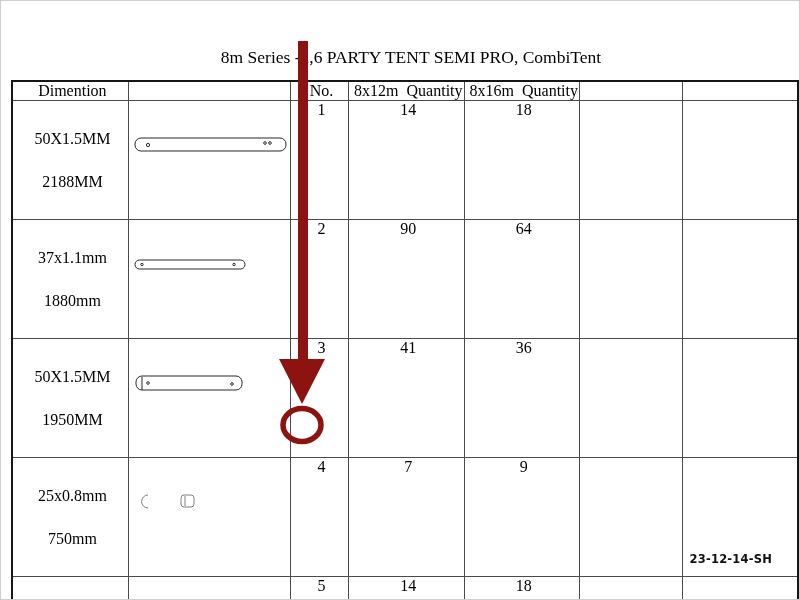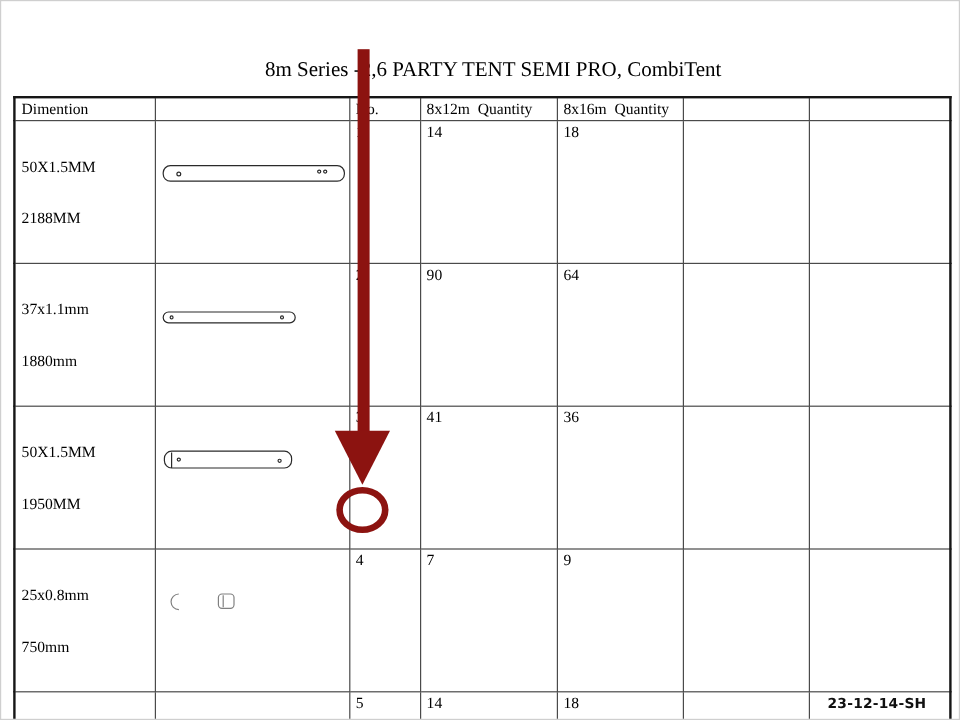--- a/index.html
+++ b/index.html
@@ -11,34 +11,34 @@
   .title {
     position:absolute; top:46px; left:30px; width:760px;
     text-align:center; font-size:17.5px; white-space:pre; color:#000;
   }
   table.doc {
     position:absolute; left:10px; top:79px;
     border-collapse:collapse; table-layout:fixed;
     border:2px solid #161616;
   }
   table.doc th, table.doc td {
-    border:1px solid #4a4a4a; vertical-align:top; text-align:left;
-    padding:2px 1px 0 5px; font-size:13px; line-height:14.5px;
+    border:1px solid #4a4a4a; vertical-align:top; text-align:center;
+    padding:2px 1px 0 5px; font-size:16px; line-height:14.5px;
     font-weight:normal; white-space:pre; overflow:hidden;
   }
   table.doc td.c-img { padding:0; }
   .part svg { display:block; }
   .part svg * { fill:none; stroke-width:1; }
   .s1 { stroke:#2a2a2a; }
   .s2 { stroke:#808080; }
   .annotation-svg { position:absolute; left:0; top:0; pointer-events:none; }
   .footer-ref {
     position:absolute; top:551px; right:27px;
     font-family:"DejaVu Sans","Liberation Sans",sans-serif;
-    font-size:11.5px; font-weight:600; color:#101010; letter-spacing:0.2px;margin-top:27px;
+    font-size:11.5px; font-weight:600; color:#101010; letter-spacing:0.2px;
   }
 </style>
 </head>
 <body>
 
 <div class="page">
 
   <div class="title">8m Series -2,6 PARTY TENT SEMI PRO, CombiTent</div>
 
   <table class="doc">

